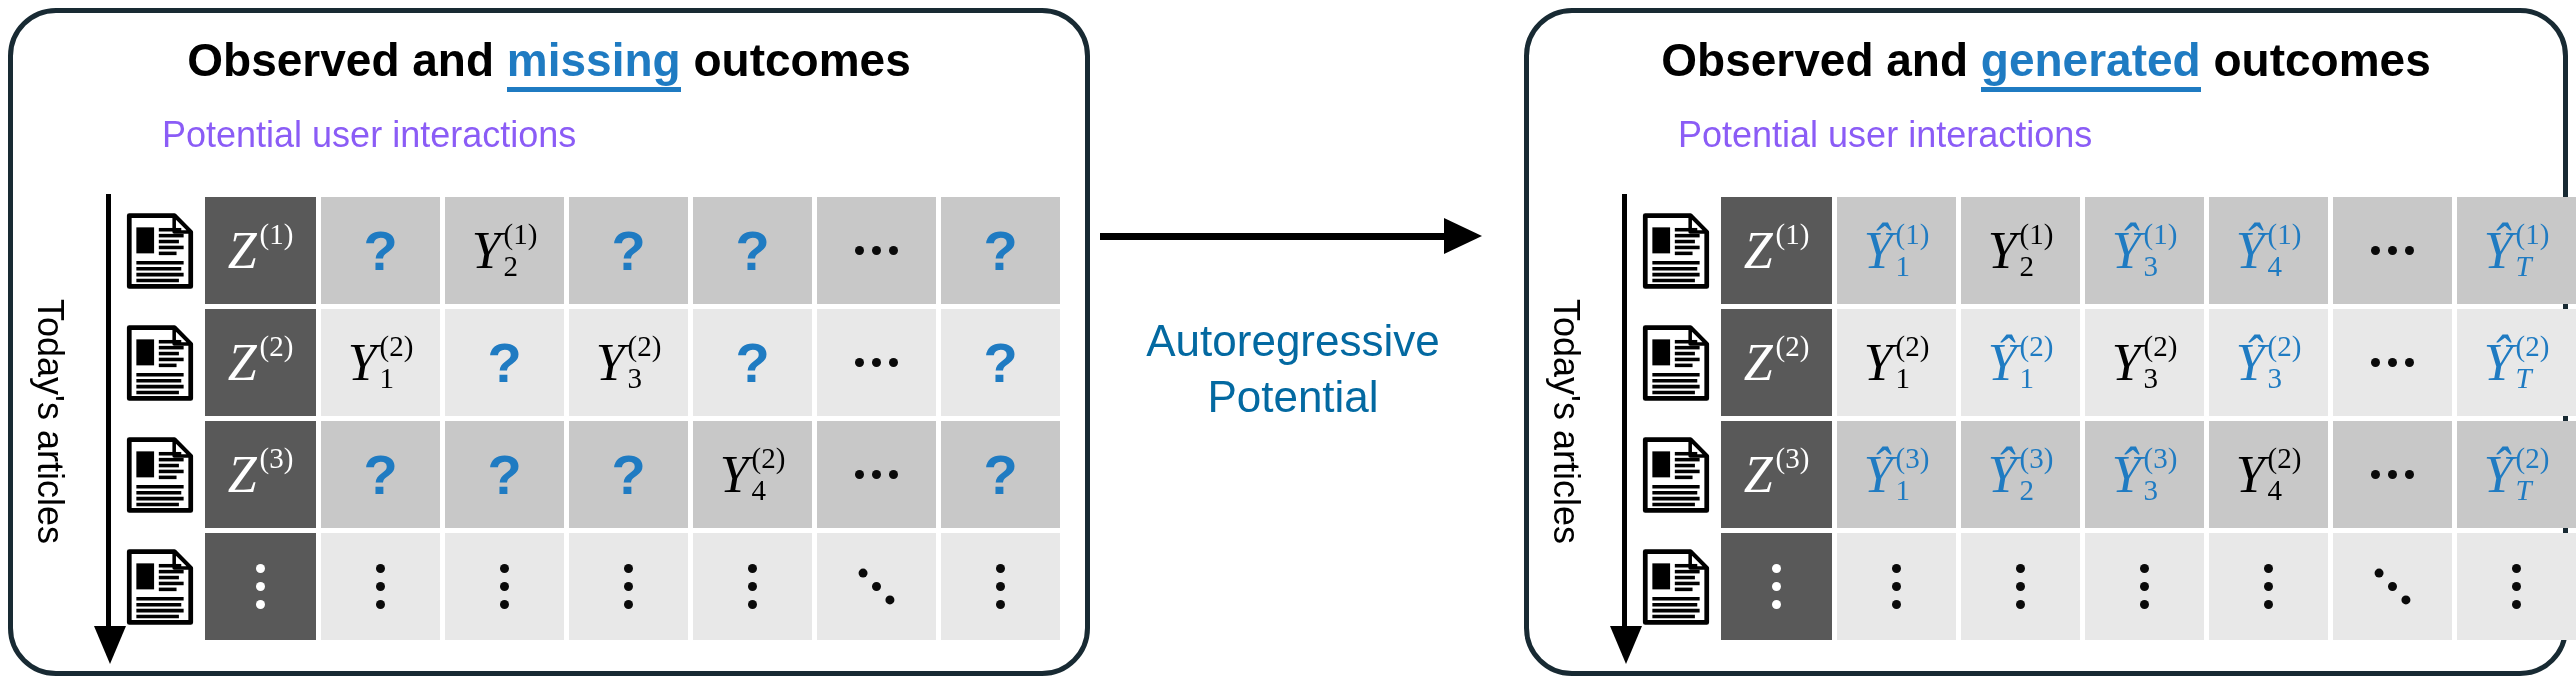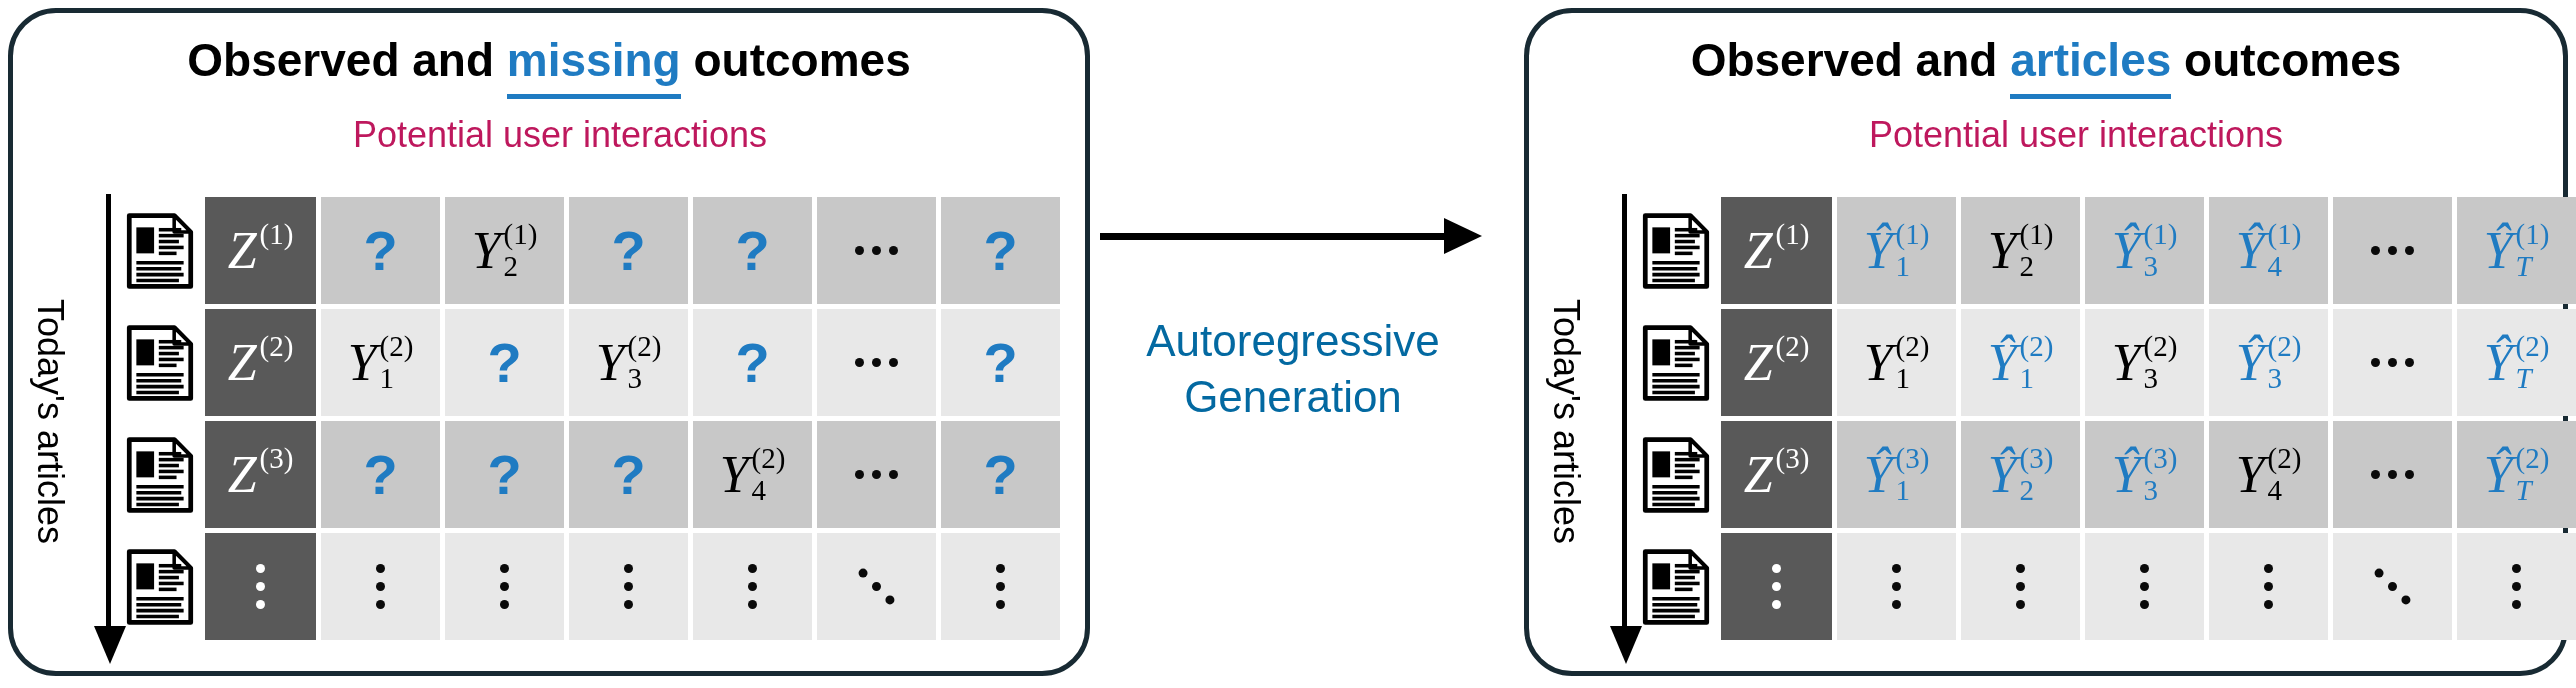--- a/index.html
+++ b/index.html
@@ -19,25 +19,25 @@
     position:absolute;top:8px;height:668px;background:#fff;
     border:5px solid var(--border);border-radius:48px;
   }
   #left-panel{left:8px;width:1082px;}
   #right-panel{left:1524px;width:1044px;}
 
   .panel-title{
     position:absolute;top:20px;left:0;right:0;text-align:center;
     font-size:46px;font-weight:bold;color:#000;white-space:nowrap;
   }
-  .hl{color:var(--blue);border-bottom:5px solid var(--blue);padding-bottom:8px;}
+  .hl{color:var(--blue);border-bottom:5px solid var(--blue);padding-bottom:1px;}
 
   .cols-label{
-    position:absolute;top:101px;left:149px;width:796px;text-align:center;
-    font-size:36px;color:#be185d;white-space:nowrap;
+    position:absolute;top:101px;left:149px;width:796px;
+    font-size:36px;color:#8b5cf6;white-space:nowrap;
   }
   .side-label{
     position:absolute;left:16px;top:194px;height:428px;
     writing-mode:vertical-rl;text-align:center;font-size:36px;color:#000;
     white-space:nowrap;
   }
   .v-arrow-line{position:absolute;left:93px;top:181px;width:5px;height:434px;background:#000;}
   .v-arrow-head{
     position:absolute;left:81px;top:613px;width:0;height:0;
     border-left:16px solid transparent;border-right:16px solid transparent;
@@ -331,25 +331,25 @@
           <div class="dot"></div>
         </div>
       </div>
     </div>
 </div>
 
 <div class="mid-arrow-line"></div>
 <div class="mid-arrow-head"></div>
 <div class="mid-text">
   <div>Autoregressive</div>
-  <div>Generation</div>
+  <div>Potential</div>
 </div>
 
 <div class="panel" id="right-panel">
-  <div class="panel-title"><span>Observed and </span><span class="hl">articles</span><span> outcomes</span></div>
+  <div class="panel-title"><span>Observed and </span><span class="hl">generated</span><span> outcomes</span></div>
   <div class="cols-label">Potential user interactions</div>
   <div class="side-label">Today's articles</div>
   <div class="v-arrow-line"></div>
   <div class="v-arrow-head"></div>
   <div class="grid" id="right-grid">
       <div class="cell">
         <svg width="72" height="78" viewBox="0 0 60 66" aria-hidden="true">
     <path d="M4 3 H42 L56 17 V63 H4 Z" fill="#fff" stroke="#000" stroke-width="4" stroke-linejoin="round"></path>
     <path d="M42 3 L56 17 H42 Z" fill="#fff" stroke="#000" stroke-width="3" stroke-linejoin="round"></path>
     <rect x="10" y="13" width="15" height="22" fill="#000"></rect>

